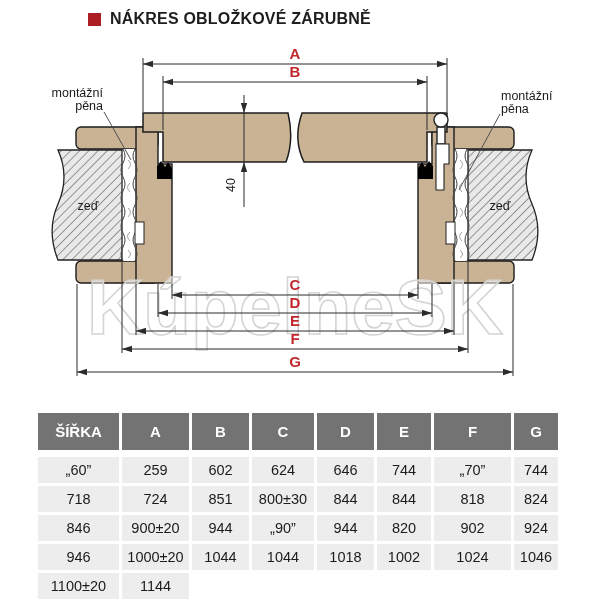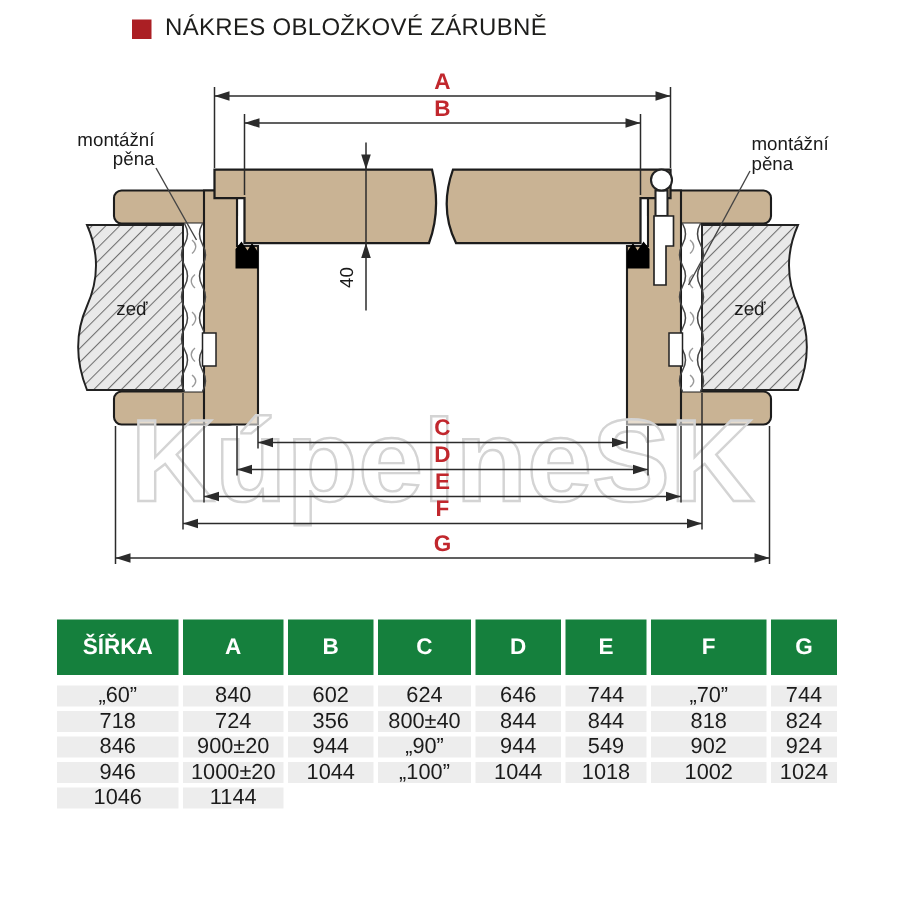--- a/index.html
+++ b/index.html
@@ -1,27 +1,27 @@
 <!DOCTYPE html>
 <html><head>
 <meta charset="utf-8">
 <style>
   html,body{margin:0;padding:0;}
   body{width:600px;height:600px;position:relative;background:#fff;overflow:hidden;
        font-family:"Liberation Sans",sans-serif;}
   .header{position:absolute;top:10px;left:88px;display:flex;align-items:center;gap:9px;}
   .bullet{width:13px;height:13px;display:inline-block;}
-  .header h1{margin:0;font-size:16px;font-weight:normal;color:#1d1d1b;letter-spacing:.2px;}
+  .header h1{margin:0;font-size:16px;font-weight:bold;color:#1d1d1b;letter-spacing:.2px;}
   svg.diagram{position:absolute;top:0;left:0;}
   #spec-table{position:absolute;top:413px;left:38px;display:grid;
       grid-template-columns:81px 67px 57px 62px 57px 54px 77px 44px;
       column-gap:3px;row-gap:3px;}
-  .th{height:37px;background:#15803d;color:#fff;font-weight:bold;font-size:15px;
+  .th{height:37px;background:#737373;color:#fff;font-weight:bold;font-size:15px;
       display:flex;align-items:center;justify-content:center;margin-bottom:4px;}
-  .td{height:14px;background:#ededed;color:#1b1b1b;font-size:14.5px;
+  .td{height:26px;background:#ededed;color:#1b1b1b;font-size:14.5px;
       display:flex;align-items:center;justify-content:center;}
   text{font-family:"Liberation Sans",sans-serif;}
   .dimletter{font-size:15px;font-weight:bold;fill:#c1272d;}
   .smalllabel{font-size:12.5px;fill:#1a1a1a;}
   .walllabel{font-size:12.5px;fill:#1a1a1a;}
   .watermark{font-size:78px;font-weight:bold;fill:rgba(255,255,255,.55);
       stroke:#d4d4d4;stroke-width:1.6px;}
 </style>
 </head>
 <body>
@@ -157,46 +157,46 @@
 <div id="spec-table">
     <div class="th">ŠÍŘKA</div>
     <div class="th">A</div>
     <div class="th">B</div>
     <div class="th">C</div>
     <div class="th">D</div>
     <div class="th">E</div>
     <div class="th">F</div>
     <div class="th">G</div>
     <div class="td">„60”</div>
-    <div class="td">840</div>
+    <div class="td">259</div>
     <div class="td">602</div>
     <div class="td">624</div>
     <div class="td">646</div>
     <div class="td">744</div>
     <div class="td">„70”</div>
     <div class="td">744</div>
     <div class="td">718</div>
     <div class="td">724</div>
-    <div class="td">356</div>
-    <div class="td">800±40</div>
+    <div class="td">851</div>
+    <div class="td">800±30</div>
     <div class="td">844</div>
     <div class="td">844</div>
     <div class="td">818</div>
     <div class="td">824</div>
     <div class="td">846</div>
     <div class="td">900±20</div>
     <div class="td">944</div>
     <div class="td">„90”</div>
     <div class="td">944</div>
-    <div class="td">549</div>
+    <div class="td">820</div>
     <div class="td">902</div>
     <div class="td">924</div>
     <div class="td">946</div>
     <div class="td">1000±20</div>
     <div class="td">1044</div>
-    <div class="td">„100”</div>
     <div class="td">1044</div>
     <div class="td">1018</div>
     <div class="td">1002</div>
     <div class="td">1024</div>
     <div class="td">1046</div>
+    <div class="td">1100±20</div>
     <div class="td">1144</div>
   </div>
 
 </body></html>

